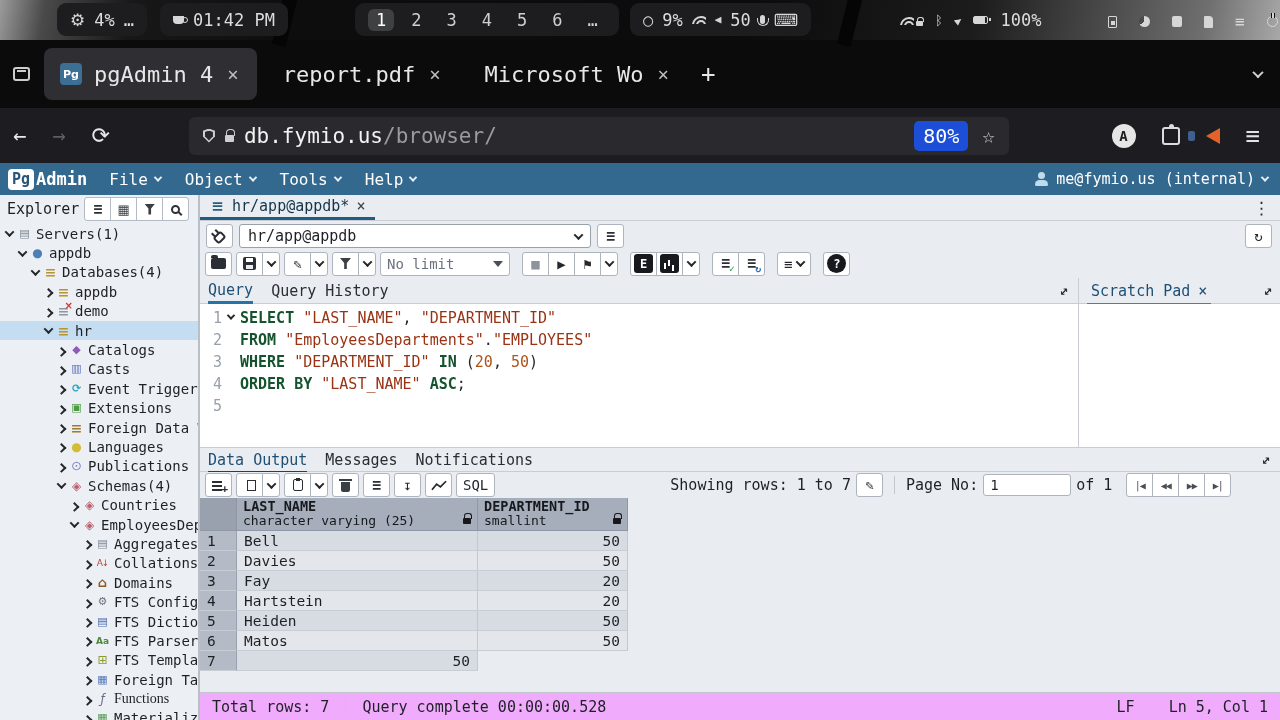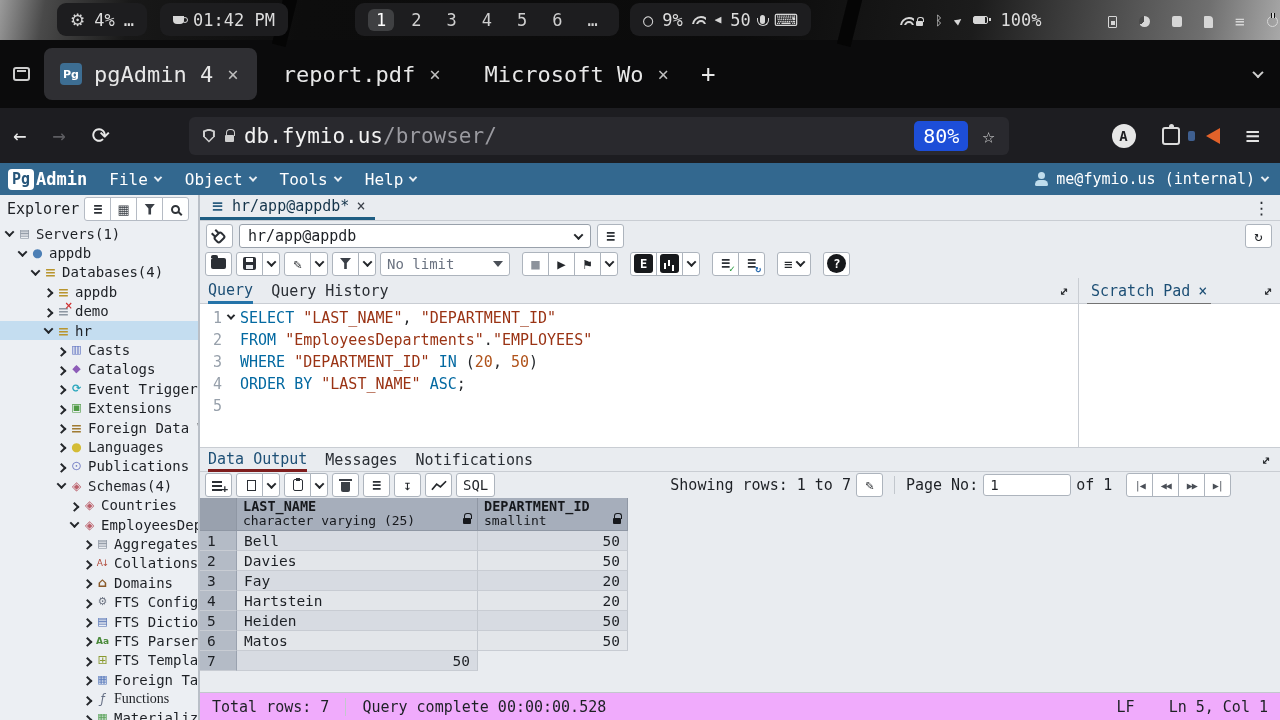--- a/index.html
+++ b/index.html
@@ -170,29 +170,29 @@
   .edtab.on{color:#1d4f75;border-bottom:3px solid #2574a9;margin-bottom:-1px}
   .expand{display:inline-block;transform:rotate(-45deg);color:#24272b;font-size:15px}
   .edright{flex:0 0 202px;display:flex;align-items:center;border-left:1px solid #c9cdd3;border-bottom:1px solid #c9cdd3;padding:0 8px;gap:8px}
   .sptab{display:flex;align-items:center;gap:8px;font-size:15px;color:#1d4f75;border-bottom:1px solid #737373;height:100%;padding:0 4px;margin-bottom:-1px}
   .edmain{flex:0 0 143px;display:flex;min-height:0}
   .editor{flex:1;background:#fff;display:flex;padding-top:3px;overflow:hidden}
   .gutter{flex:0 0 36px;text-align:right;color:#97a0ab;font-size:15px;line-height:22px}
   .gutter .ln{position:relative;padding-right:14px}
   .gutter .fold{position:absolute;right:2px;top:7px}
   .code{flex:1;font-size:15px;line-height:22px;white-space:pre;padding-left:4px}
-  .tk-kw{color:#0369a1;font-weight:400}
+  .tk-kw{color:#14532d;font-weight:700}
   .tk-str{color:#9a3314}
   .tk-num{color:#b0531b}
   .tk-pl{color:#24272b}
   .scratch{flex:0 0 202px;background:#fff;border-left:1px solid #c9cdd3}
 
   .dtabs{flex:0 0 25px;display:flex;align-items:center;border-top:1px solid #c9cdd3;border-bottom:1px solid #c9cdd3;padding-left:8px;gap:18px}
   .dtab{font-size:15px;color:#2a2e34;height:100%;display:flex;align-items:center}
-  .dtab.on{color:#1d4f75;border-bottom:3px solid #7f1d1d;margin-bottom:-1px}
+  .dtab.on{color:#1d4f75;border-bottom:1px solid #7f1d1d;margin-bottom:-1px}
   .dtabs .expand{margin-left:auto;margin-right:10px}
 
   .rtool{flex:0 0 25px;display:flex;align-items:center;gap:5px;padding:1px 8px 1px 6px;font-size:15px}
   .ic-addrow{position:relative;width:13px;height:11px}
   .ic-addrow::before{content:"";position:absolute;left:0;top:1px;width:10px;height:2px;background:#2b2f35;box-shadow:0 4px 0 #2b2f35,0 8px 0 #2b2f35}
   .ic-addrow::after{content:"+";position:absolute;right:-3px;bottom:-4px;font-size:11px;font-weight:700;color:#2b2f35}
   .ic-copy{width:9px;height:11px;border:1.6px solid #2b2f35;position:relative;background:#fff;margin-left:3px}
   .ic-copy::before{content:"";position:absolute;top:-4px;left:2px;width:9px;height:11px;border:1.6px solid #2b2f35;background:#fff;z-index:-1}
   .ic-paste{width:10px;height:12px;border:1.6px solid #2b2f35;border-radius:2px;position:relative}
   .ic-paste::before{content:"";position:absolute;top:-2px;left:2px;width:4px;height:3px;background:#2b2f35}
@@ -395,27 +395,27 @@
             <span class="tic" data-icon="db-off"></span>
             <span class="tlb">demo</span>
           </div>
           <div class="trow sel" style="padding-left: 45px;">
             <span class="chv"></span>
             <span class="tic" data-icon="db"></span>
             <span class="tlb">hr</span>
           </div>
           <div class="trow" style="padding-left: 58px;">
             <span class="chv r"></span>
+            <span class="tic" data-icon="catalog"></span>
+            <span class="tlb">Catalogs</span>
+          </div>
+          <div class="trow" style="padding-left: 58px;">
+            <span class="chv r"></span>
             <span class="tic" data-icon="cast"></span>
             <span class="tlb">Casts</span>
-          </div>
-          <div class="trow" style="padding-left: 58px;">
-            <span class="chv r"></span>
-            <span class="tic" data-icon="catalog"></span>
-            <span class="tlb">Catalogs</span>
           </div>
           <div class="trow" style="padding-left: 58px;">
             <span class="chv r"></span>
             <span class="tic" data-icon="trigger"></span>
             <span class="tlb">Event Triggers</span>
           </div>
           <div class="trow" style="padding-left: 58px;">
             <span class="chv r"></span>
             <span class="tic" data-icon="extension"></span>
             <span class="tlb">Extensions</span>

